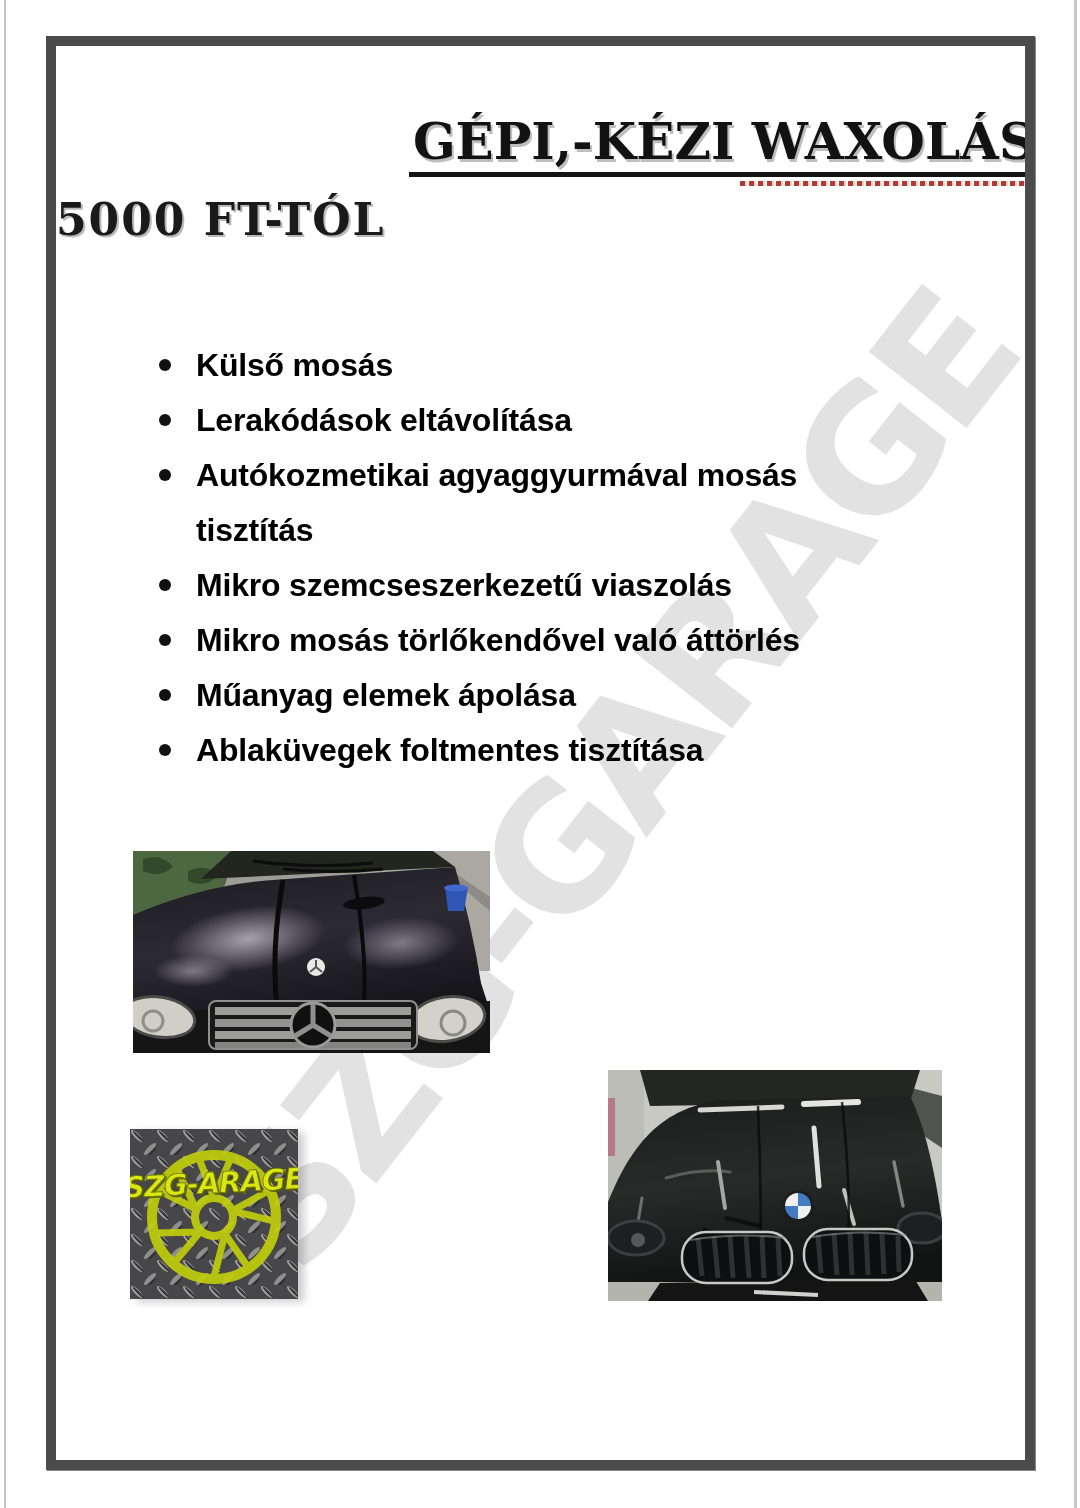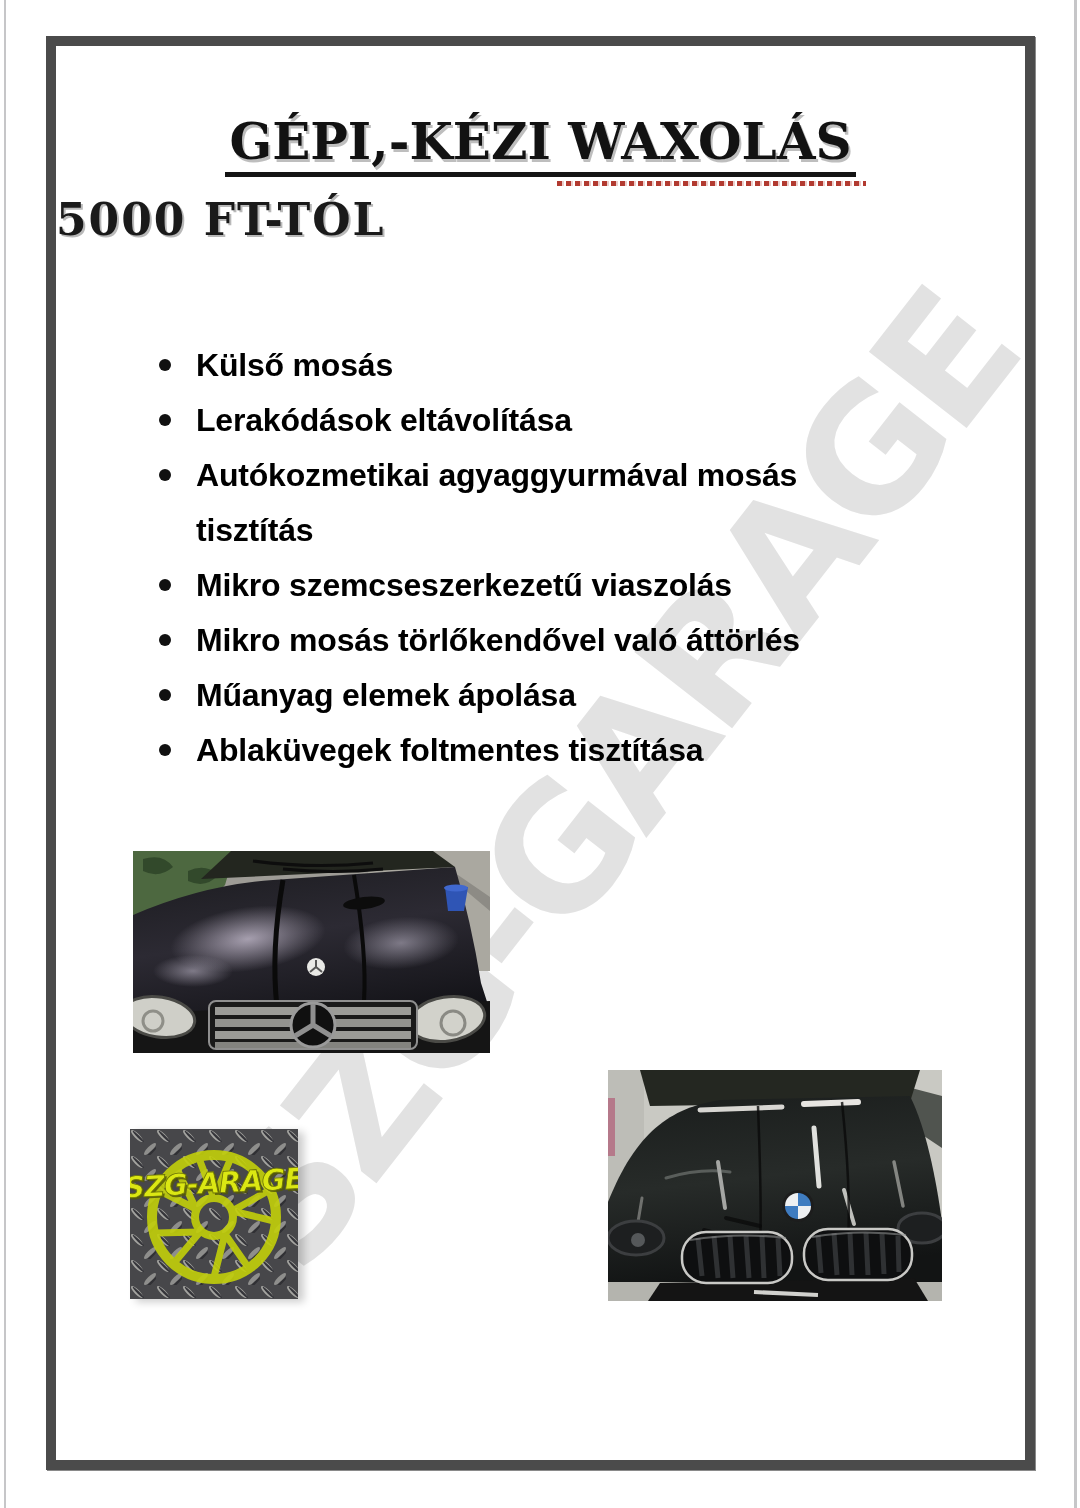--- a/index.html
+++ b/index.html
@@ -18,21 +18,21 @@
   }
 
   .watermark{
     position:absolute;left:560px;top:735px;z-index:0;
     transform:translate(-50%,-50%) rotate(-52deg);
     font-family:"DejaVu Sans",sans-serif;font-weight:bold;
     font-size:170px;letter-spacing:-7px;color:#e2e2e2;
     white-space:nowrap;user-select:none;
   }
 
-  .header{position:absolute;top:70px;left:0;width:100%;text-align:center;z-index:1;}
+  .header{position:absolute;top:70px;left:14px;width:100%;text-align:right;z-index:1;}
   .title-wrap{position:relative;display:inline-block;}
   h1.doc-title{
     margin:0;font-family:"DejaVu Serif",serif;font-weight:bold;
     font-size:50px;letter-spacing:0px;color:#121212;line-height:1.05;
     border-bottom:5px solid #141414;padding:0 4px 3px 4px;
     text-shadow:2px 3px 0 rgba(70,70,70,0.35);
   }
   .squiggle{
     position:absolute;right:-10px;bottom:-9px;height:5px;width:49%;
     background:repeating-linear-gradient(90deg,#b23a30 0 5px,rgba(178,58,48,0.25) 5px 7px,rgba(178,58,48,0) 7px 9px);

